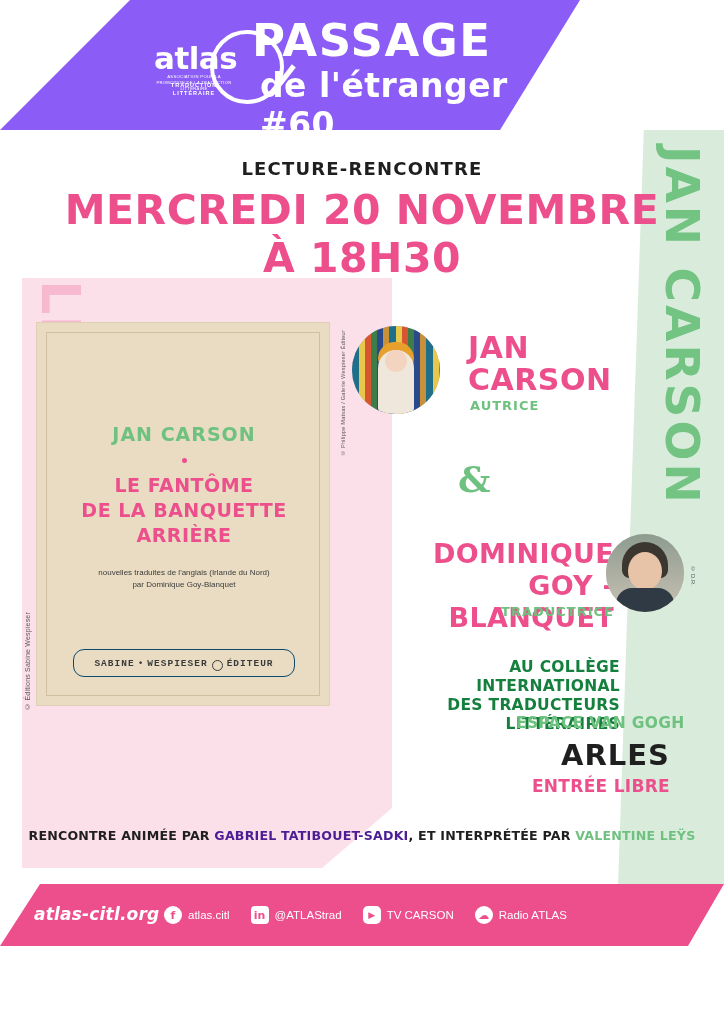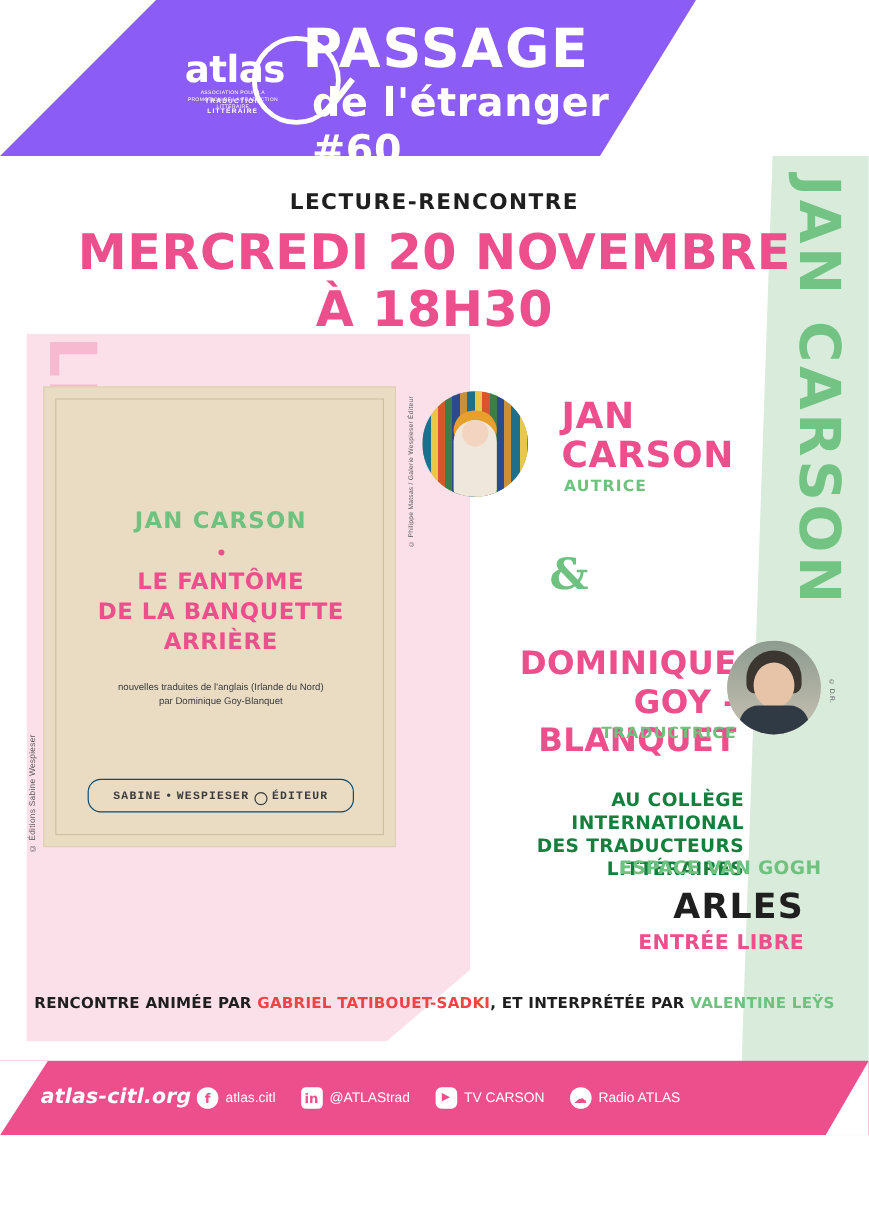--- a/index.html
+++ b/index.html
@@ -442,21 +442,21 @@
   .credit-line {
     position: absolute;
     left: 0; top: 828px; width: 724px;
     text-align: center;
     font-family: "DejaVu Sans", sans-serif;
     font-size: 12.6px;
     font-weight: bold;
     color: #1f1f1f;
     letter-spacing: 0.2px;
   }
-  .credit-line .pink { color: #ef4444; }
+  .credit-line .pink { color: #4c1d95; }
   .credit-line .green { color: #6ec17f; }
 
   
   .footer {
     position: absolute;
     left: 0; top: 884px; width: 724px; height: 62px;
     background: #ec4f8c;
     overflow: hidden;
   }
   .footer-wedge {

